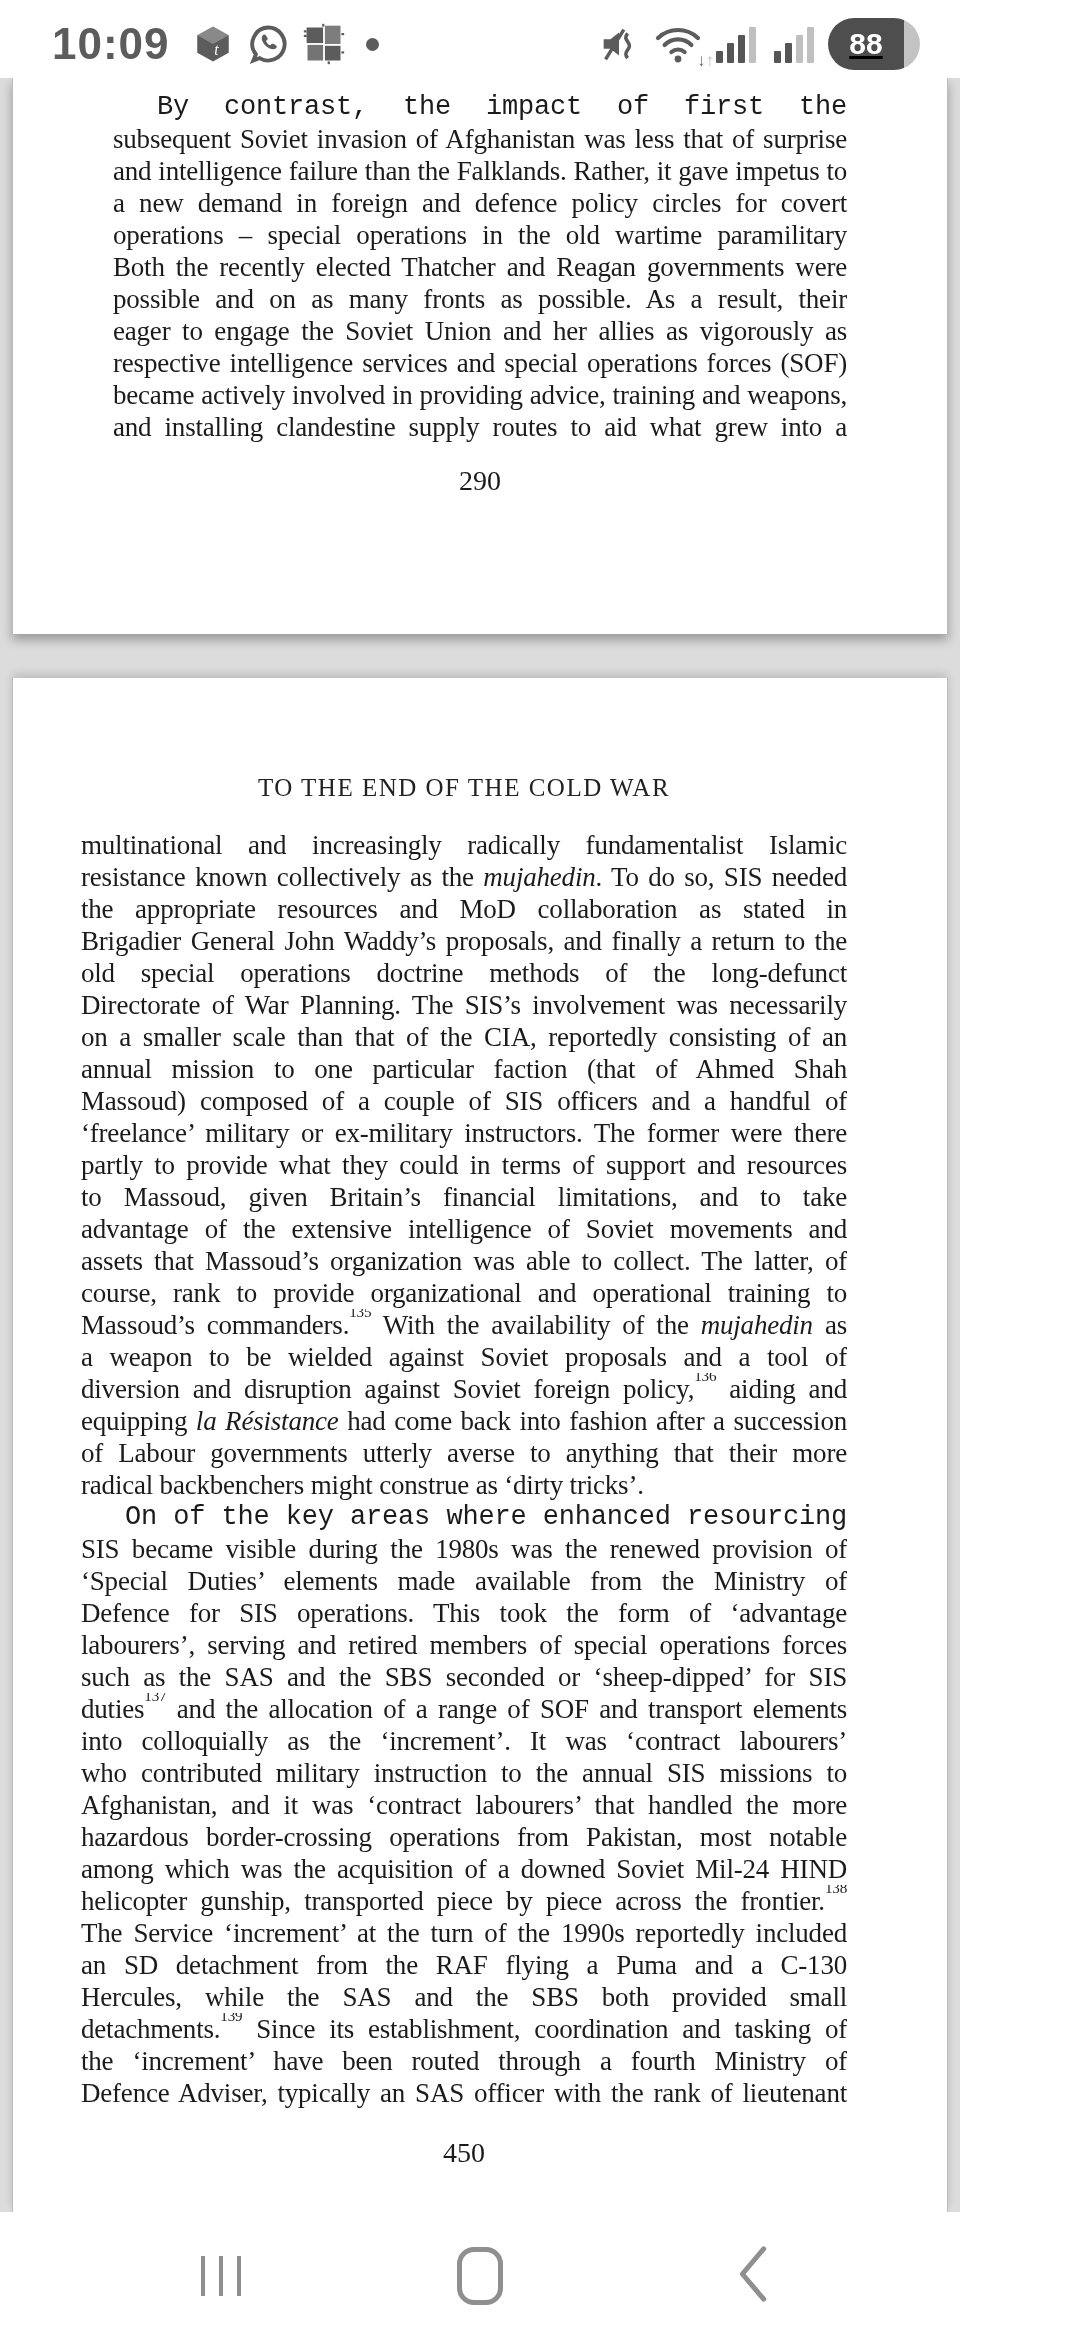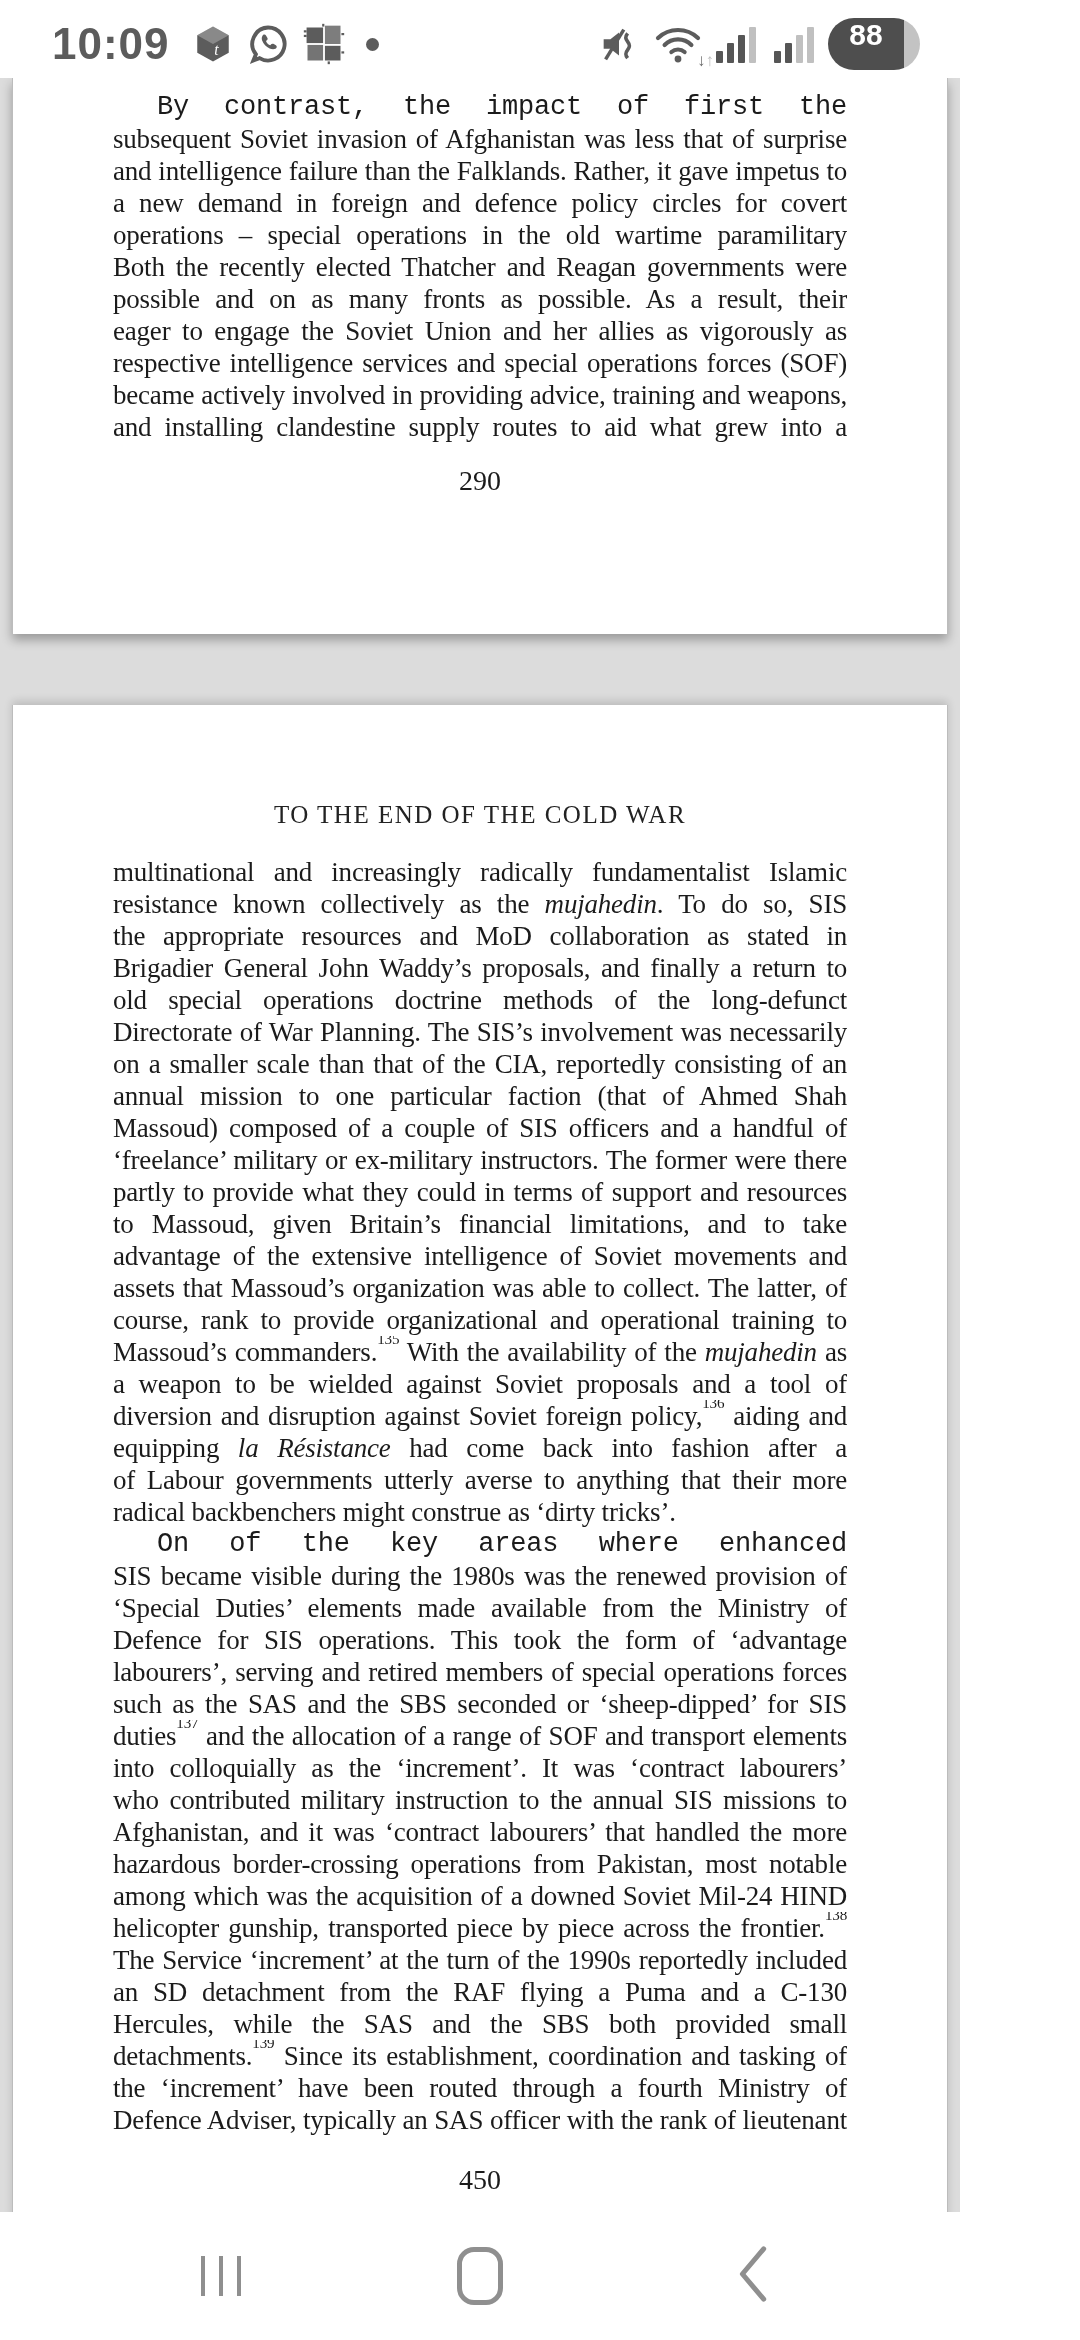--- a/index.html
+++ b/index.html
@@ -13,32 +13,32 @@
   .sb-left, .sb-right { display:flex; align-items:center; }
   .clock { font-size:44px; font-weight:700; color:#5c5c5c; letter-spacing:1px; margin-right:22px; }
   .sb-icon { display:flex; align-items:center; justify-content:center; margin-right:12px; }
   .notif-dot { width:13px; height:13px; border-radius:50%; background:#5c5c5c; margin-left:8px; }
   .sig { display:flex; align-items:flex-end; height:38px; margin-right:14px; }
   .sig i { display:block; width:7px; margin-left:4px; background:#565656; border-radius:1px; }
   .sig i.b1{height:12px} .sig i.b2{height:20px} .sig i.b3{height:28px} .sig i.b4{height:36px}
   .sig i.dim { background:#c0c0c0; }
   .battery { position:relative; width:92px; height:52px; border-radius:26px; overflow:hidden;
              background:linear-gradient(to right,#4e4e4e 0,#4e4e4e 76px,#c3c3c3 76px,#c3c3c3 100%);
-             display:flex; align-items:flex-start; }
+             display:flex; align-items:center;text-decoration:underline; }
   .battery span { color:#ffffff; font-size:30px; font-weight:700; width:76px; text-align:center; }
   .wifi-wrap { position:relative; margin-right:10px; }
   .wifi-arrows { position:absolute; right:-12px; bottom:-4px; font-size:17px; line-height:1; }
   .wifi-arrows .dn { color:#6b6b6b; } .wifi-arrows .up { color:#bcbcbc; }
 
   
   .reader { flex:0 0 auto; height:2134px; background:#dcdcdc; position:relative; overflow:hidden; }
   .page { background:#ffffff; margin:0 12px; border-left:1px solid #bcbcbc; border-right:1px solid #bcbcbc; position:relative; }
   .page-290 { height:556px; box-shadow:0 6px 10px rgba(0,0,0,0.30); padding:13px 100px 0 100px; }
   .page-gap { height:44px; }
-  .page-291 { height:1534px; box-shadow:0 -4px 8px rgba(0,0,0,0.14); padding:96px 100px 0 100px;margin-top:27px; }
+  .page-291 { height:1534px; box-shadow:0 -4px 8px rgba(0,0,0,0.14); padding:96px 100px 0 68px; }
 
   .page-text { font-family:"Liberation Serif","DejaVu Serif",serif; font-size:27px; color:#1b1b1b; letter-spacing:-0.2px; }
   .jline { height:32px; line-height:32px; overflow:hidden; text-align:justify; }
   .jline::after { content:""; display:inline-block; width:100%; height:0; }
   .jline.no-justify { text-align:left; }
   .jline.no-justify::after { content:none; }
   .jline.indent { text-indent:44px;font-family:Liberation Mono, monospace; }
   .page-text em { font-style:italic; }
   .page-text sup { font-size:0.56em; line-height:0; position:relative; top:-0.45em; }
 

